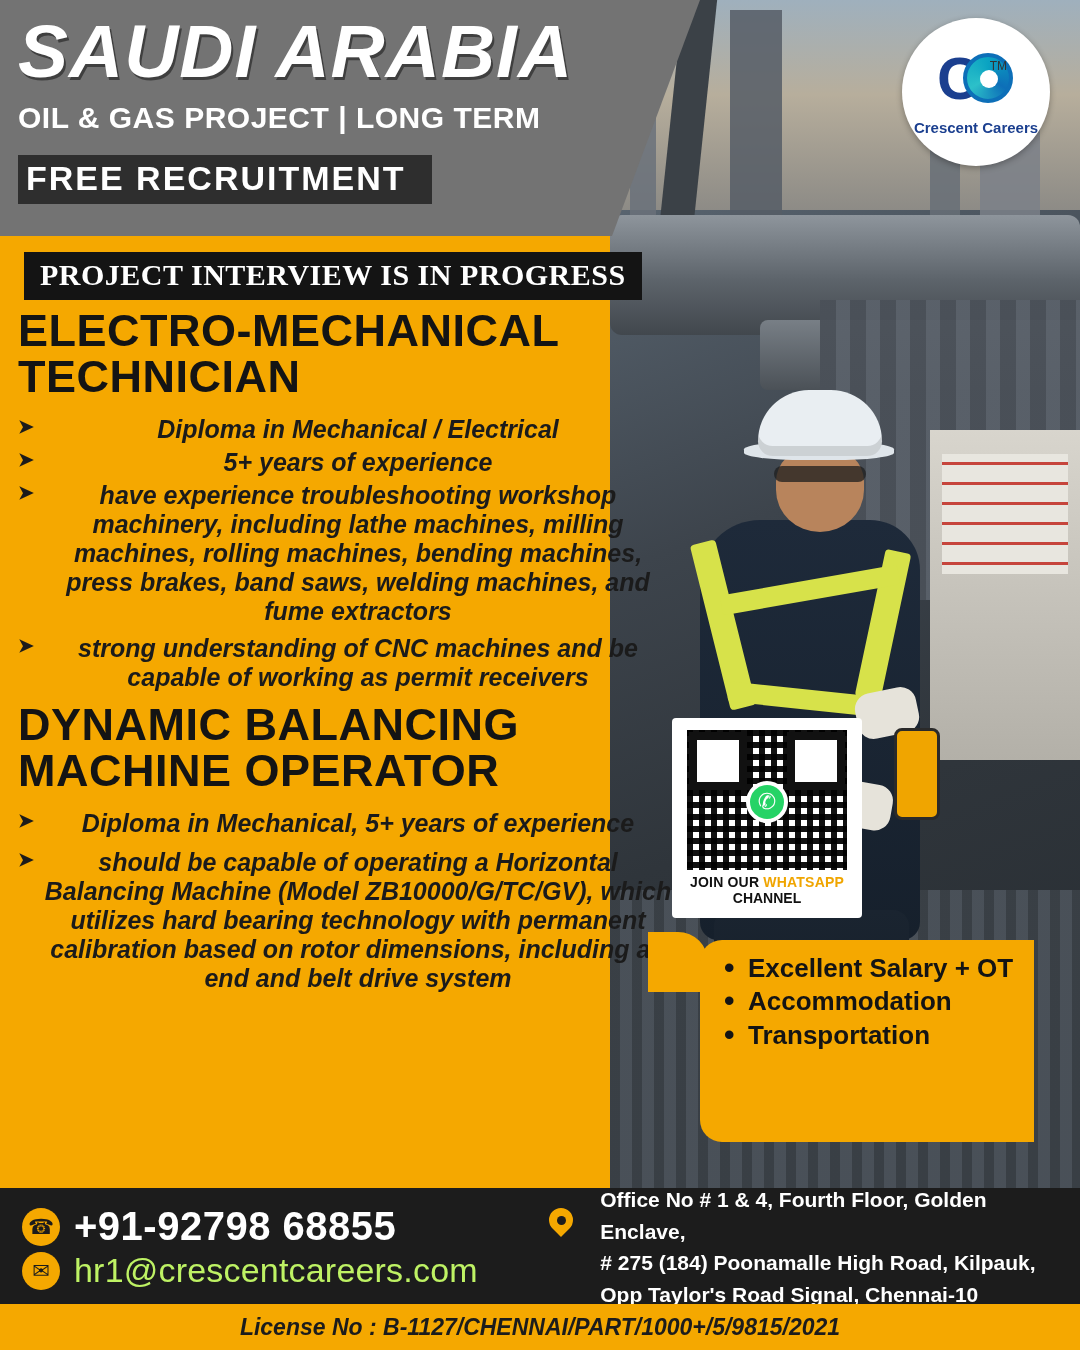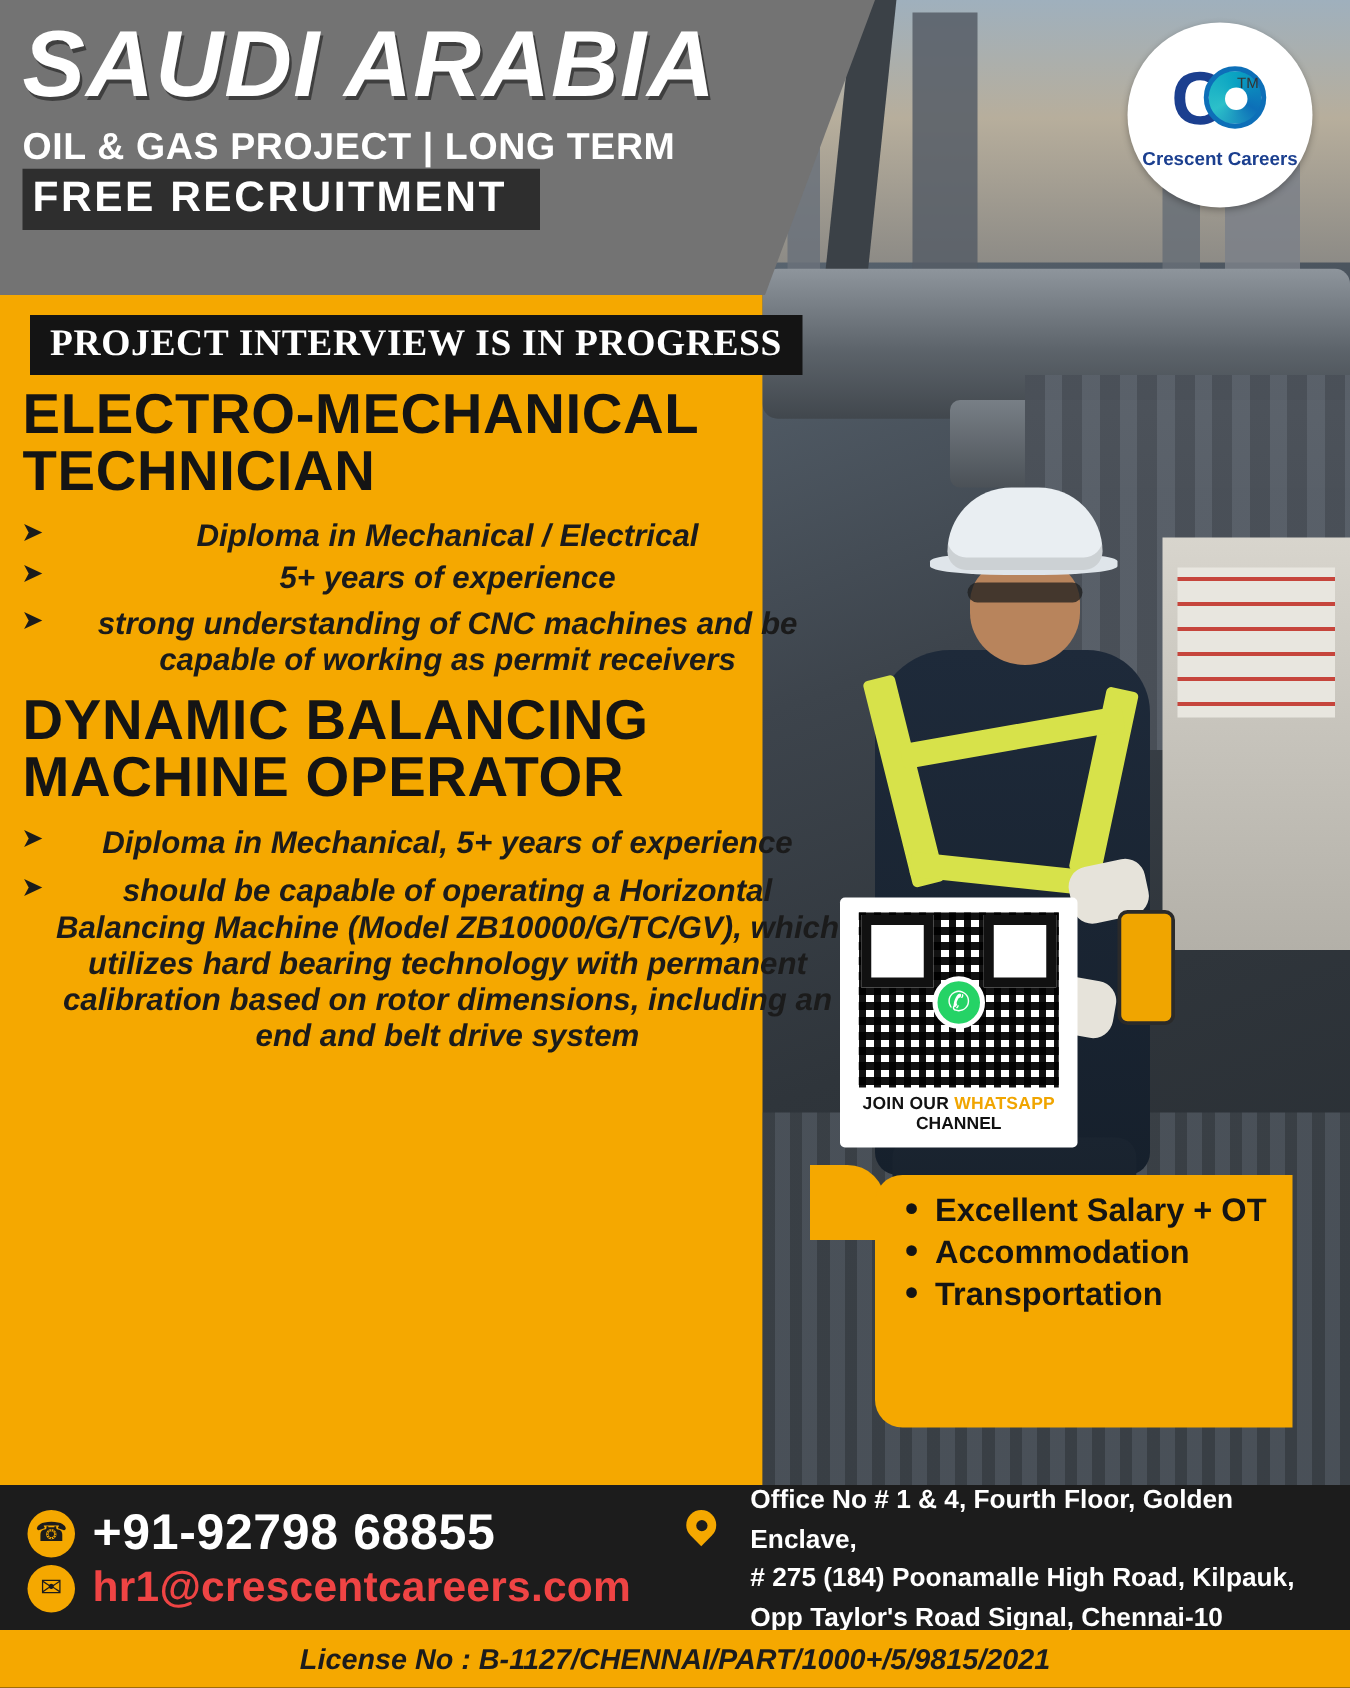--- a/index.html
+++ b/index.html
@@ -137,21 +137,21 @@
     text-shadow: 2px 3px 0 rgba(0,0,0,.45);
   }
   .subtitle {
     margin-top: 12px;
     font-size: 30px;
     font-weight: 700;
     color: #ffffff;
     letter-spacing: .5px;
   }
   .free-band {
-    margin-top: 0;
+    margin-top: 20px;
     display: inline-block;
     background: #2e2e2e;
     color: #fff;
     font-size: 34px;
     font-weight: 800;
     letter-spacing: 2px;
     padding: 4px 26px 6px 8px;
   }
 
   
@@ -285,21 +285,21 @@
   .circle-icon {
     width: 38px; height: 38px; border-radius: 50%;
     background: #f5a800; color: #1c1c1c;
     display: flex; align-items: center; justify-content: center;
     font-size: 21px; flex: 0 0 38px;
   }
   .phone-text {
     font-size: 40px; font-weight: 800; color: #ffffff; letter-spacing: .5px;
   }
   .email-text {
-    font-size: 34px; font-weight: 700; color: #ef4444; letter-spacing: .2px;
+    font-size: 34px; font-weight: 400; color: #bef264; letter-spacing: .2px;
   }
   .addr-wrap { display: flex; align-items: flex-start; gap: 24px; padding-right: 16px; }
   .pin {
     width: 30px; height: 30px; margin-top: 24px; flex: 0 0 30px;
     position: relative;
   }
   .pin::before {
     content:""; position:absolute; left:3px; top:0; width:24px; height:24px;
     background:#f5a800; border-radius:50% 50% 50% 0; transform: rotate(-45deg);
   }
@@ -405,20 +405,21 @@
     <div class="free-band">FREE RECRUITMENT</div>
   </div>
 
   <div class="body-wrap">
     <div class="ribbon">PROJECT INTERVIEW IS IN PROGRESS</div>
 
     <div class="job-title">ELECTRO-MECHANICAL TECHNICIAN</div>
     <ul class="reqs">
       <li>Diploma in Mechanical / Electrical</li>
       <li>5+ years of experience</li>
+      <li>have experience troubleshooting workshop machinery, including lathe machines, milling machines, rolling machines, bending machines, press brakes, band saws, welding machines, and fume extractors</li>
       <li style="margin-top:8px">strong understanding of CNC machines and be capable of working as permit receivers</li>
     </ul>
 
     <div class="job-title second">DYNAMIC BALANCING MACHINE OPERATOR</div>
     <ul class="reqs spaced">
       <li>Diploma in Mechanical, 5+ years of experience</li>
       <li>should be capable of operating a Horizontal Balancing Machine (Model ZB10000/G/TC/GV), which utilizes hard bearing technology with permanent calibration based on rotor dimensions, including an end and belt drive system</li>
     </ul>
   </div>
 

